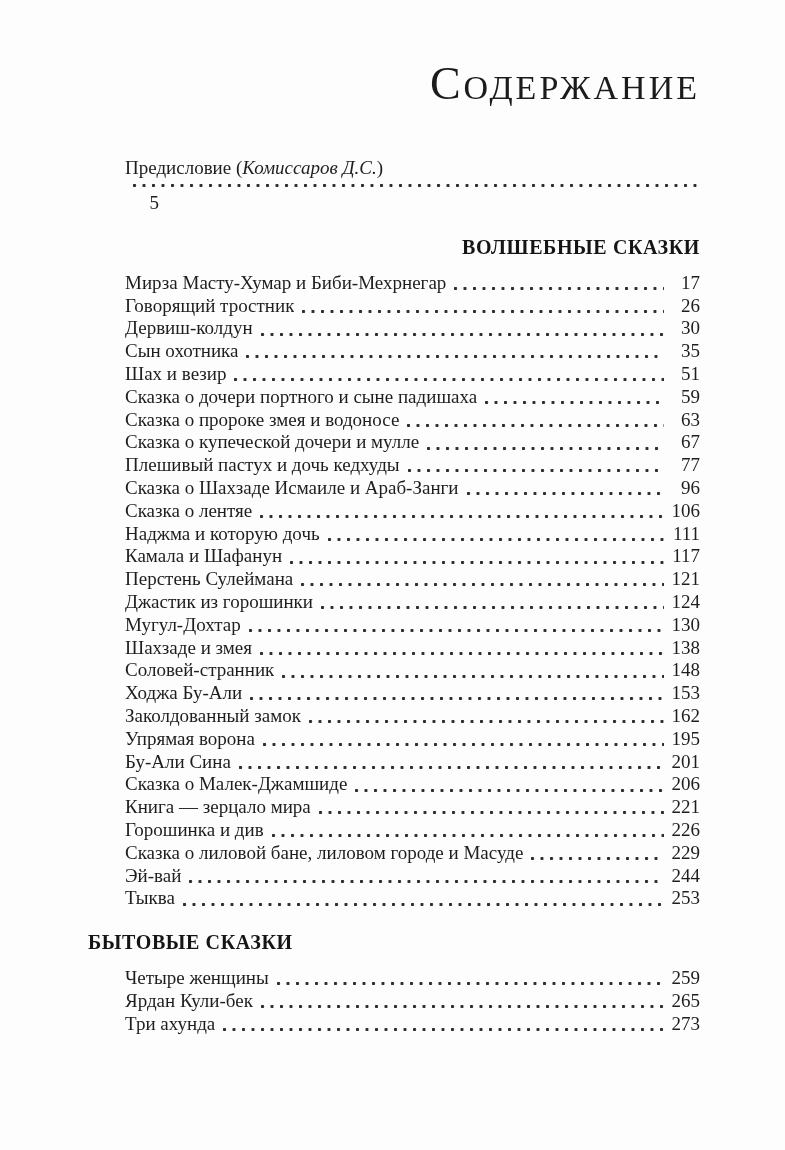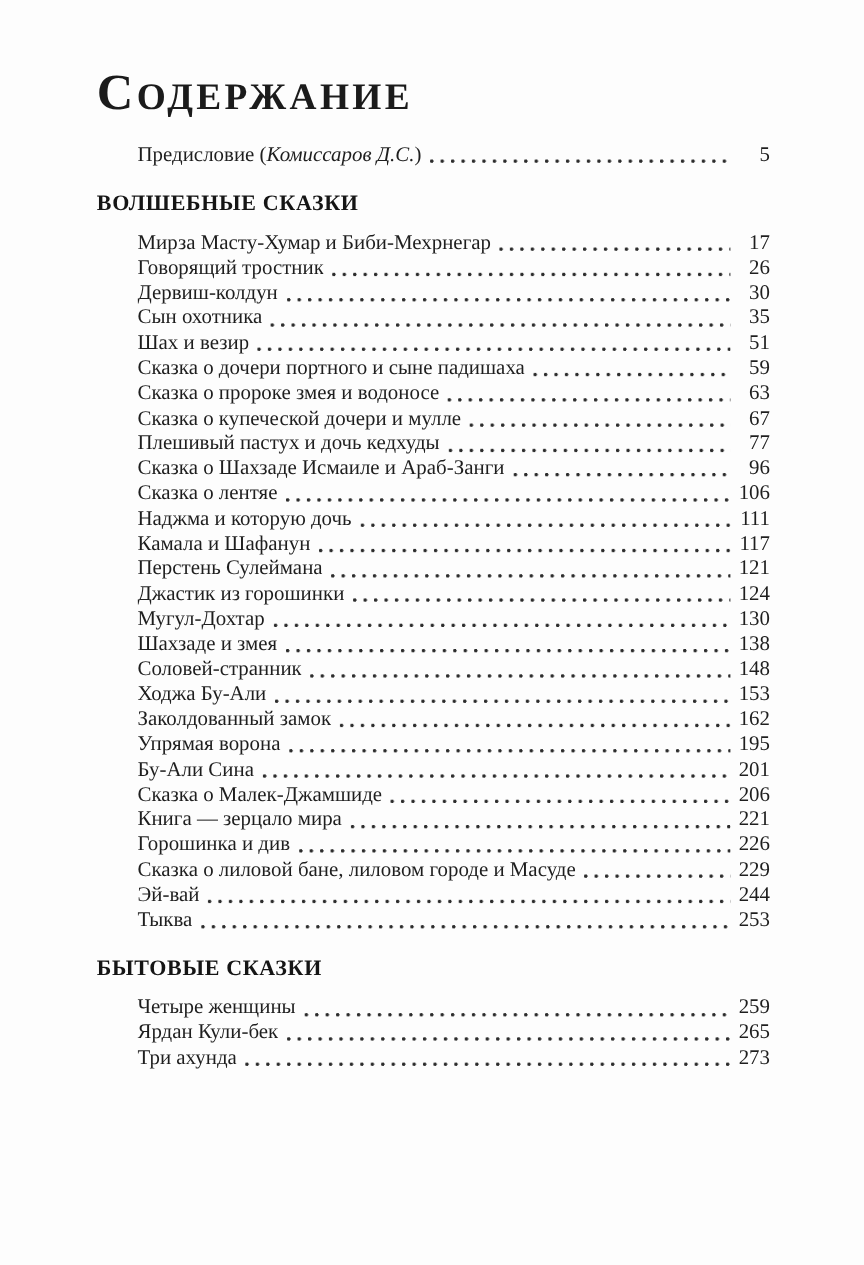--- a/index.html
+++ b/index.html
@@ -13,23 +13,23 @@
     height: 1150px;
     margin: 0 auto;
     background: #fdfdfd;
     color: #1e1e1e;
     font-family: "Liberation Serif", "DejaVu Serif", serif;
     box-sizing: border-box;
     padding: 56px 85px 40px 88px;
     overflow: hidden;
   }
   .title {
-    margin: 0 0 19px 0;
-    text-align: left;
-    font-weight: 700;
+    margin: 0 0 46px 0;
+    text-align: right;
+    font-weight: 400;
     font-size: 34px;
     letter-spacing: 3px;
     text-transform: uppercase;
     color: #1b1b1b;
     line-height: 1.2;
   }
   .title::first-letter {
     font-size: 46px;
   }
   .toc-body {
@@ -59,30 +59,31 @@
     background-repeat: repeat-x;
     background-position: 2px calc(100% - 4.5px);
   }
   .pg {
     flex: 0 0 auto;
     min-width: 34px;
     text-align: right;
   }
   .preface-row {
     margin-bottom: 20px;
+    flex-direction: column;
   }
   .section-heading {
     margin: 20px 0 13px 0;
     font-size: 20px;
     font-weight: 700;
     letter-spacing: 0.6px;
     color: #151515;
     line-height: 24px;
   }
-  section:first-of-type .section-heading { margin-top: 16px; }
+  section:first-of-type .section-heading { margin-top: 16px; text-align: right; }
 </style>
 </head>
 <body>
 
 <div class="page">
   <h1 class="title">Содержание</h1>
 
   <div class="toc-body">
     <div class="row preface-row">
       <span class="t"><span>Предисловие (</span><i>Комиссаров Д.С.</i><span>)</span></span>

